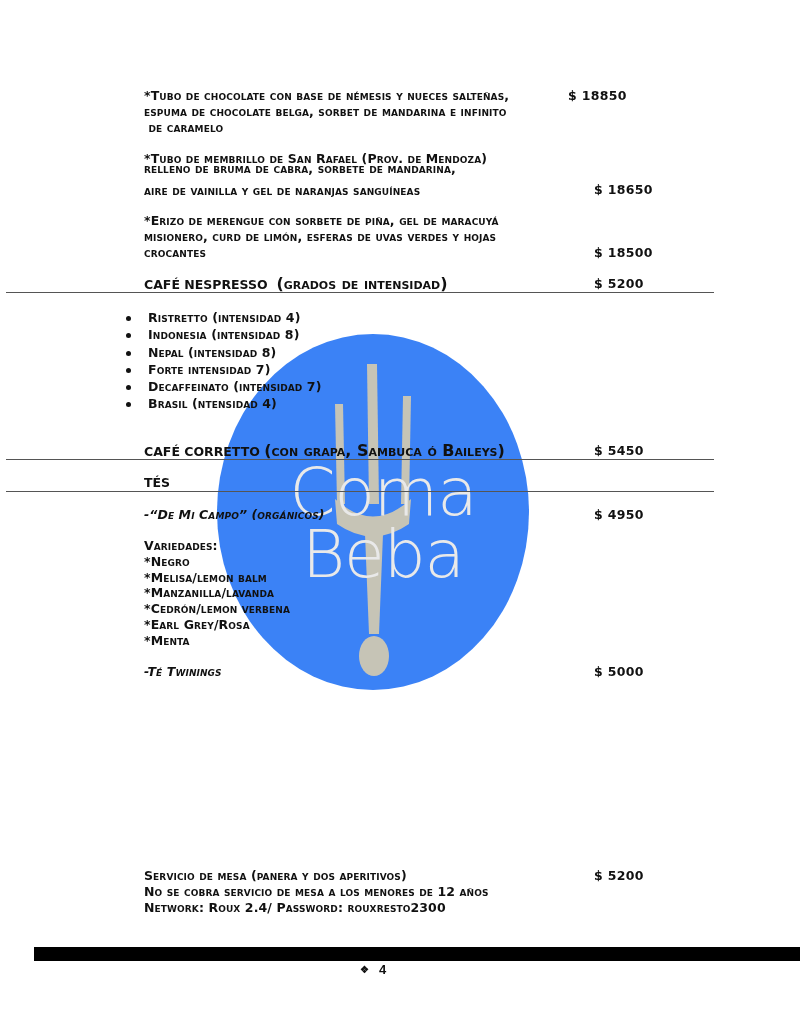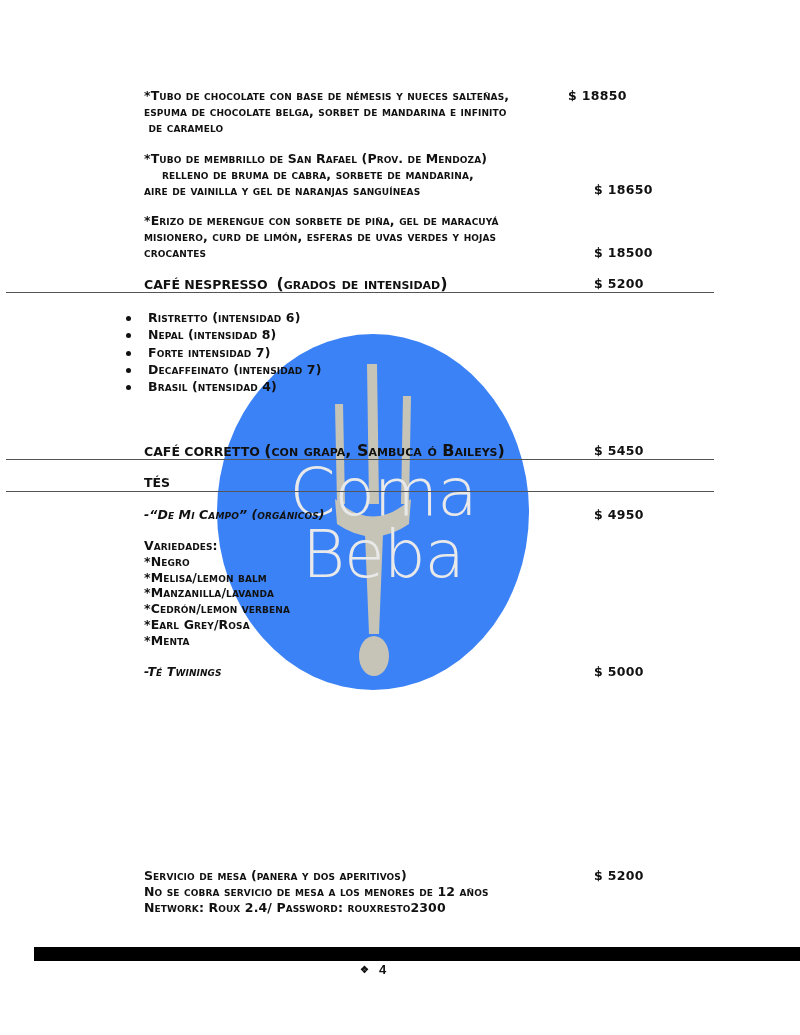--- a/index.html
+++ b/index.html
@@ -172,41 +172,42 @@
 
     <div>
       <div class="line sc" style="top:88px;">*Tubo de chocolate con base de némesis y nueces salteñas,</div>
       <div class="line sc" style="top:104px;">espuma de chocolate belga, sorbet de mandarina e infinito</div>
       <div class="line sc" style="top:120px; white-space:pre;"> de caramelo</div>
       <div class="price" style="left:568px; top:88px;">$ 18850</div>
     </div>
 
     <div>
       <div class="line sc" style="top:151px;">*Tubo de membrillo de San Rafael (Prov. de Mendoza)</div>
-      <div class="line sc" style="top:167px;margin-left:18px;">relleno de bruma de cabra, sorbete de mandarina,</div>
+      <div class="line sc" style="top:161px;">relleno de bruma de cabra, sorbete de mandarina,</div>
       <div class="line sc" style="top:183px;">aire de vainilla y gel de naranjas sanguíneas</div>
       <div class="price" style="left:594px; top:182px;">$ 18650</div>
     </div>
 
     <div>
       <div class="line sc" style="top:213px;">*Erizo de merengue con sorbete de piña, gel de maracuyá</div>
       <div class="line sc" style="top:229px;">misionero, curd de limón, esferas de uvas verdes y hojas</div>
       <div class="line sc" style="top:245px;">crocantes</div>
       <div class="price" style="left:594px; top:245px;">$ 18500</div>
     </div>
 
     <div class="line heading" style="top:276px;">
       <span>CAFÉ NESPRESSO</span>&nbsp;
       <span class="sub">(grados de intensidad)</span>
     </div>
     <div class="price" style="left:594px; top:276px;">$ 5200</div>
     <div class="rule" style="top:292px;"></div>
 
     <ul class="bullet-list sc">
-      <li><span class="dot"></span><span>Ristretto (intensidad 6)</span></li>
+      <li><span class="dot"></span><span>Ristretto (intensidad 4)</span></li>
+      <li><span class="dot"></span><span>Indonesia (intensidad 8)</span></li>
       <li><span class="dot"></span><span>Nepal (intensidad 8)</span></li>
       <li><span class="dot"></span><span>Forte intensidad 7)</span></li>
       <li><span class="dot"></span><span>Decaffeinato (intensidad 7)</span></li>
       <li><span class="dot"></span><span>Brasil (ntensidad 4)</span></li>
     </ul>
 
     <div class="line heading" style="top:443px;">
       <span>CAFÉ CORRETTO</span>
       <span class="sub">(con grapa, Sambuca ó Baileys)</span>
     </div>

